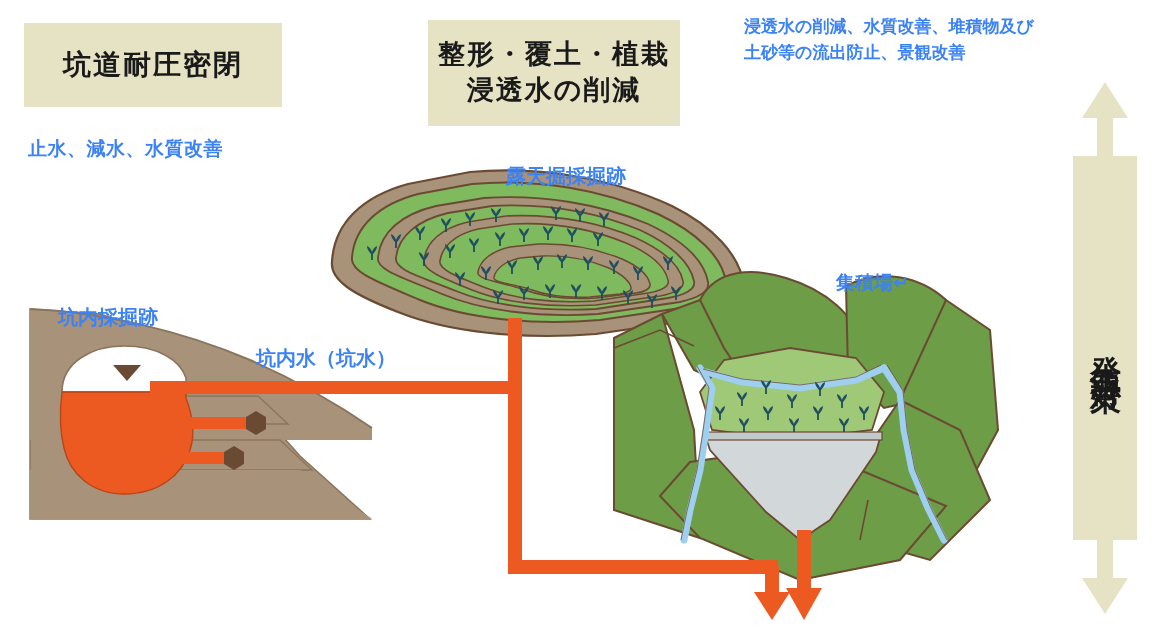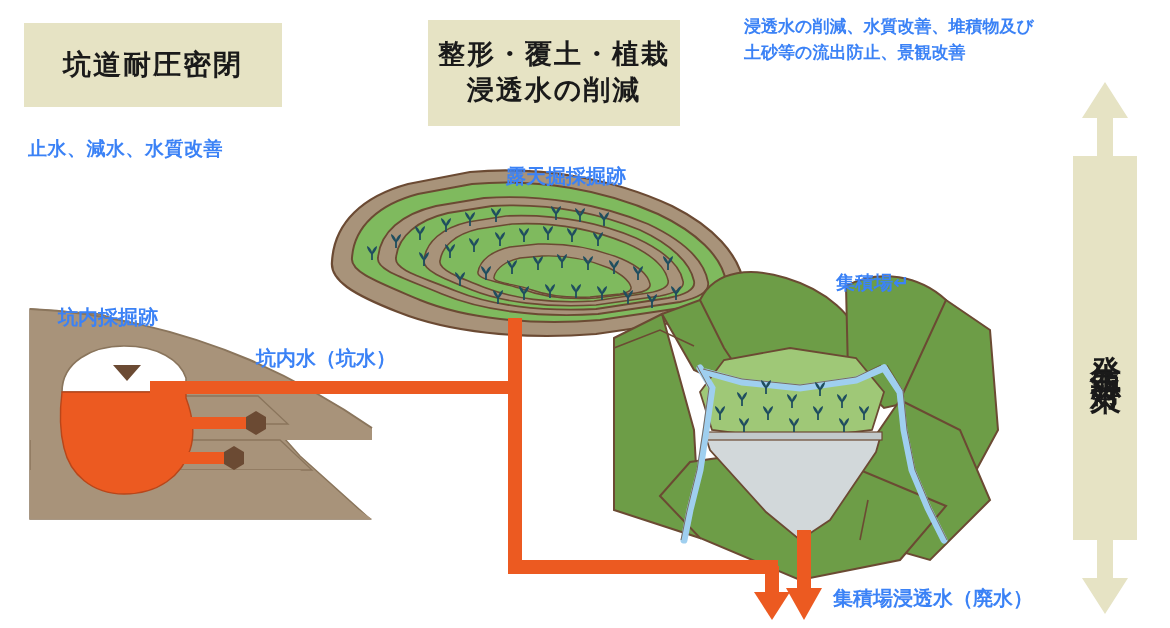--- a/index.html
+++ b/index.html
@@ -304,21 +304,20 @@
 土砂等の流出防止、景観改善</div>
 
   <div class="abs txt lbl-openpit">露天掘採掘跡</div>
 
   <div class="abs txt lbl-underground">坑内採掘跡</div>
 
   <div class="abs txt lbl-minewater">坑内水（坑水）</div>
 
   <div class="abs txt lbl-dump">集積場↵</div>
 
-  <div class="abs txt lbl-seepage">集積場浸透水（廃水）</div>
 
   <div class="abs vert-wrap">
     <div class="vert-label">
       <span>発生源対策</span>
     </div>
   </div>
 
 </div>
 
 </body></html>

